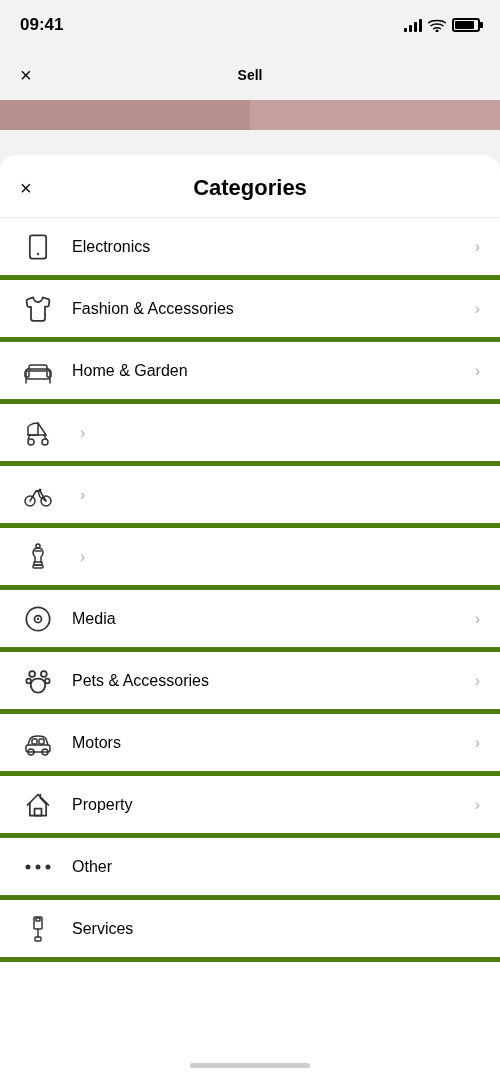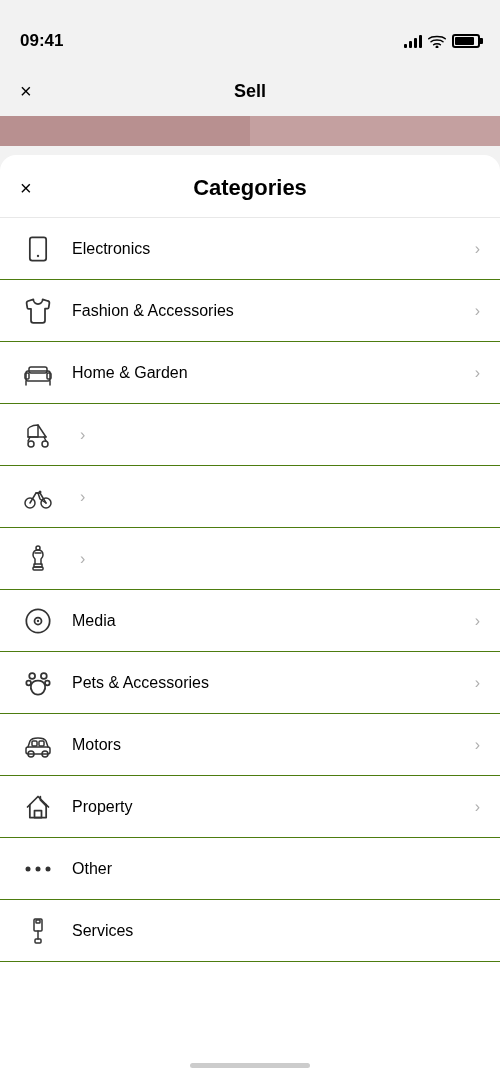--- a/index.html
+++ b/index.html
@@ -18,21 +18,20 @@
     .status-bar {
       width: 100%;
       height: 50px;
       background: #f2f2f2;
       display: flex;
       align-items: center;
       justify-content: space-between;
       padding: 0 20px;
       position: relative;
       z-index: 10;
-      margin-top: 16px;
     }
 
     .status-time {
       font-size: 17px;
       font-weight: 600;
       color: #000;
     }
 
     .status-icons {
       display: flex;
@@ -102,21 +101,21 @@
     .sell-close {
       position: absolute;
       left: 20px;
       font-size: 20px;
       color: #000;
       cursor: pointer;
       font-weight: 300;
     }
 
     .sell-title {
-      font-size: 18px;
+      font-size: 14px;
       font-weight: 600;
       color: #000;
     }
 
     
     .bg-strip {
       width: 100%;
       height: 30px;
       background: linear-gradient(to bottom, #c8a8a0, #d4b0a8);
       position: relative;
@@ -179,21 +178,21 @@
     
     .category-list {
       list-style: none;
     }
 
     .category-item {
       display: flex;
       align-items: center;
       padding: 0 20px;
       height: 62px;
-      border-bottom: 1px solid #4d7c0f;
+      border-bottom: 5px solid #4d7c0f;
       cursor: pointer;
       position: relative;
     }
 
     .category-icon {
       width: 36px;
       height: 36px;
       display: flex;
       align-items: center;
       justify-content: center;

